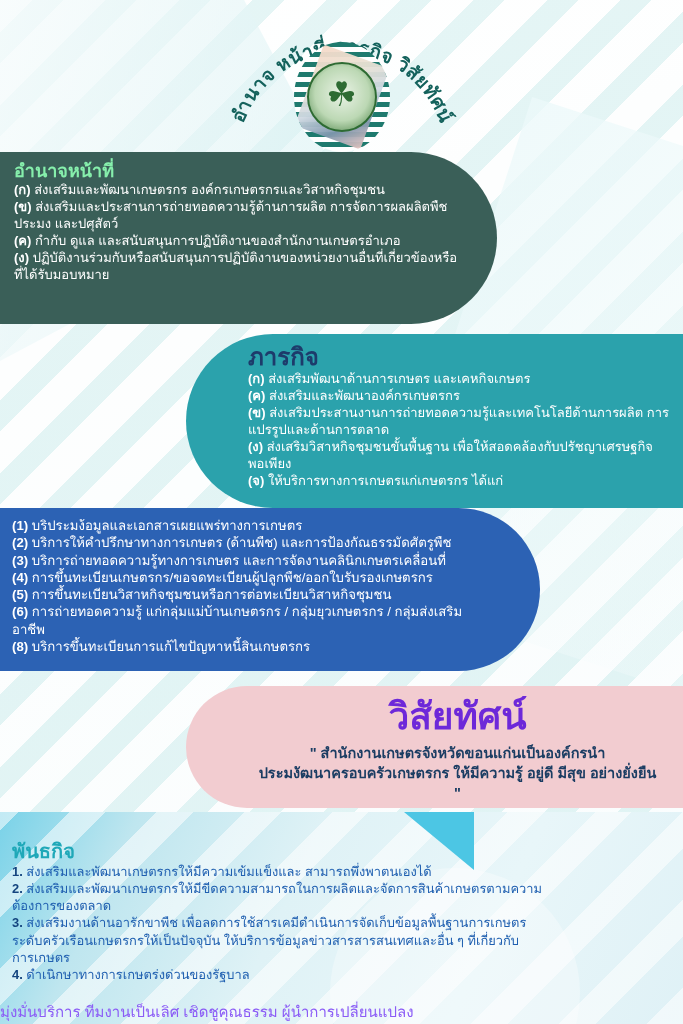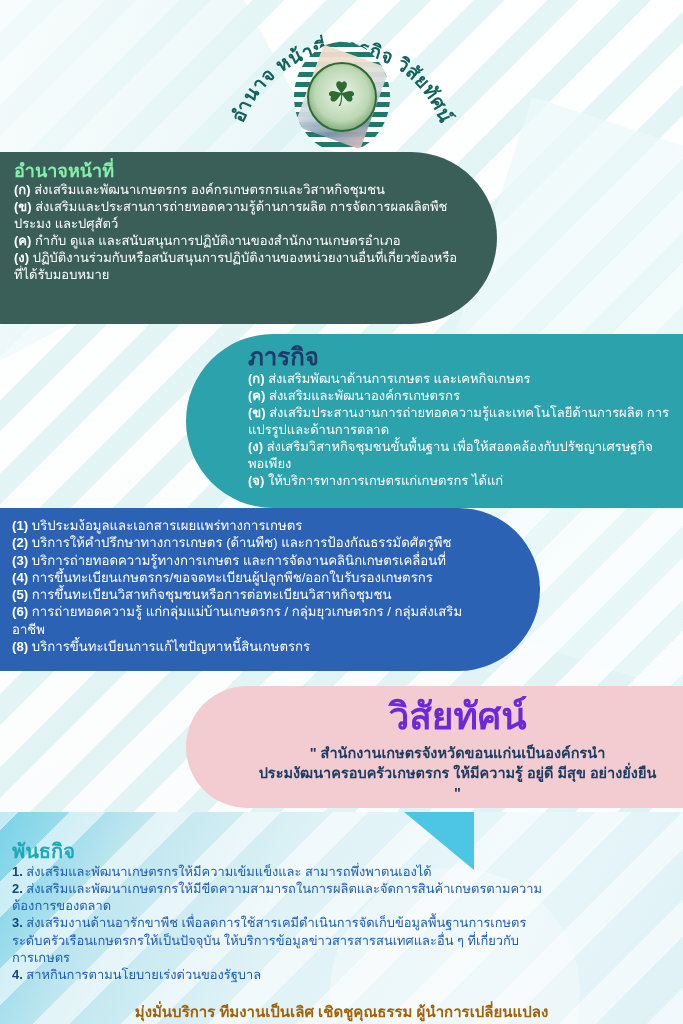--- a/index.html
+++ b/index.html
@@ -126,21 +126,21 @@
   .line-light b { font-weight:bold; }
   .line-blue { font-size:13.2px; color:#ffffff; line-height:1.31; font-weight:500; }
   .line-blue b { font-weight:bold; }
   .line-dark { font-size:12.9px; color:#1f5fb0; line-height:1.33; }
   .line-dark b { font-weight:bold; color:#14457f; }
 
   .vision-quote { font-size:14.5px; font-weight:bold; color:#1b3d63; line-height:1.38; }
 
   .footer-tagline {
     position:absolute; left:0; right:0; top:1000px;
-    text-align:center; font-size:15px; font-weight:bold; color:#a16207;
+    font-size:15px; font-weight:normal; color:#8b5cf6;
   }
 </style>
 </head>
 <body>
 
 <div class="page">
 
   <div class="bg-base"></div>
   <div class="bg-stripes"></div>
   <div class="bg-wedge-a"></div>
@@ -266,20 +266,20 @@
       <div class="line-dark">
         <b>2.</b>
         <span>ส่งเสริมและพัฒนาเกษตรกรให้มีขีดความสามารถในการผลิตและจัดการสินค้าเกษตรตามความต้องการของตลาด</span>
       </div>
       <div class="line-dark">
         <b>3.</b>
         <span>ส่งเสริมงานด้านอารักขาพืช เพื่อลดการใช้สารเคมีดำเนินการจัดเก็บข้อมูลพื้นฐานการเกษตรระดับครัวเรือนเกษตรกรให้เป็นปัจจุบัน ให้บริการข้อมูลข่าวสารสารสนเทศและอื่น ๆ ที่เกี่ยวกับการเกษตร</span>
       </div>
       <div class="line-dark">
         <b>4.</b>
-        <span>สาหกินการตามนโยบายเร่งด่วนของรัฐบาล</span>
+        <span>ดำเนิกษาทางการเกษตร่งด่วนของรัฐบาล</span>
       </div>
     </div>
   </div>
 
   <div class="footer-tagline">มุ่งมั่นบริการ ทีมงานเป็นเลิศ เชิดชูคุณธรรม ผู้นำการเปลี่ยนแปลง</div>
 
 </div>
 
 </body></html>

